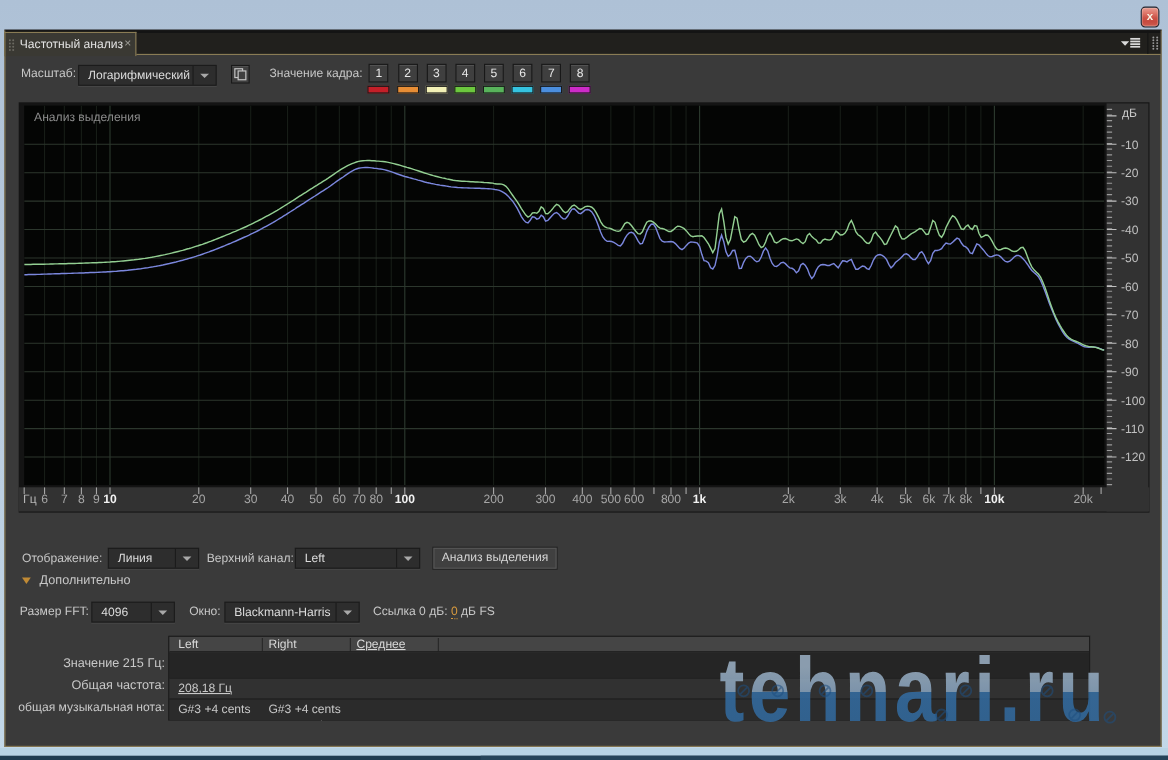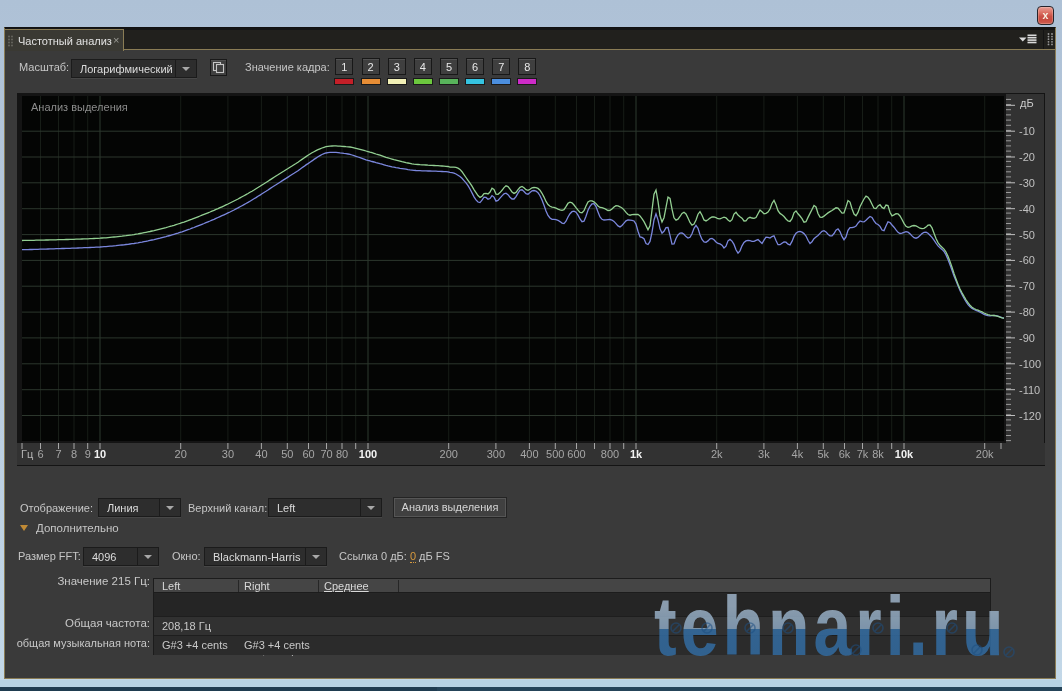--- a/index.html
+++ b/index.html
@@ -340,29 +340,29 @@
     <div class="abs" style="left:0;top:0;width:836px;height:14px;background:#454545;border-bottom:1px solid #1c1c1c;">
       <div class="abs" style="left:8px;top:1px;font-size:11px;color:#d8d8d8;">Left</div>
       <div class="abs" style="left:90px;top:1px;font-size:11px;color:#d8d8d8;">Right</div>
       <div class="abs" style="left:170px;top:1px;font-size:11px;color:#d8d8d8;text-decoration:underline;">Среднее</div>
       <div class="abs" style="left:84px;top:1px;width:1px;height:12px;background:#262626;"></div>
       <div class="abs" style="left:164px;top:1px;width:1px;height:12px;background:#262626;"></div>
       <div class="abs" style="left:244px;top:1px;width:1px;height:12px;background:#262626;"></div>
     </div>
     <div class="abs" style="left:0;top:15px;width:836px;height:22px;background:#252525;"></div>
     <div class="abs" style="left:0;top:37px;width:836px;height:19px;background:#313131;border-top:1px solid #1e1e1e;">
-      <div class="abs" style="left:8px;top:3px;font-size:11px;color:#c8c8c8;">208,18 Гц</div>
+      <div class="abs" style="left:8px;top:3px;font-size:11px;color:#c8c8c8;text-decoration:underline;">208,18 Гц</div>
       <div class="abs" style="left:90px;top:3px;font-size:11px;color:#c8c8c8;margin-top:24px;">208,14 Гц</div>
     </div>
     <div class="abs" style="left:0;top:56px;width:836px;height:20px;background:#2b2b2b;border-top:1px solid #1e1e1e;">
       <div class="abs" style="left:8px;top:3px;font-size:11px;color:#c8c8c8;">G#3 +4 cents</div>
       <div class="abs" style="left:90px;top:3px;font-size:11px;color:#c8c8c8;">G#3 +4 cents</div>
     </div>
   </div>
-  <div class="abs" style="left:0px;top:547px;width:145px;text-align:right;font-size:11.5px;color:#c8c8c8;">Значение 215 Гц:</div>
+  <div class="abs" style="left:0px;top:569px;width:145px;text-align:right;font-size:11.5px;color:#c8c8c8;">Значение 215 Гц:</div>
   <div class="abs" style="left:0px;top:589px;width:145px;text-align:right;font-size:11.5px;color:#c8c8c8;">Общая частота:</div>
   <div class="abs" style="left:0px;top:609px;width:145px;text-align:right;font-size:11px;color:#c8c8c8;">общая музыкальная нота:</div>
 
   <svg width="380" height="100" style="position:absolute;left:645px;top:566px;overflow:visible">
 <defs>
         <linearGradient id="wg" x1="0" y1="10" x2="0" y2="50" gradientUnits="userSpaceOnUse">
 <stop offset="0" stop-color="#9fb5ca"></stop>
           <stop offset="0.46" stop-color="#8ca8c3"></stop>
 <stop offset="0.47" stop-color="#346fa6"></stop>
           <stop offset="1" stop-color="#336da3"></stop>

